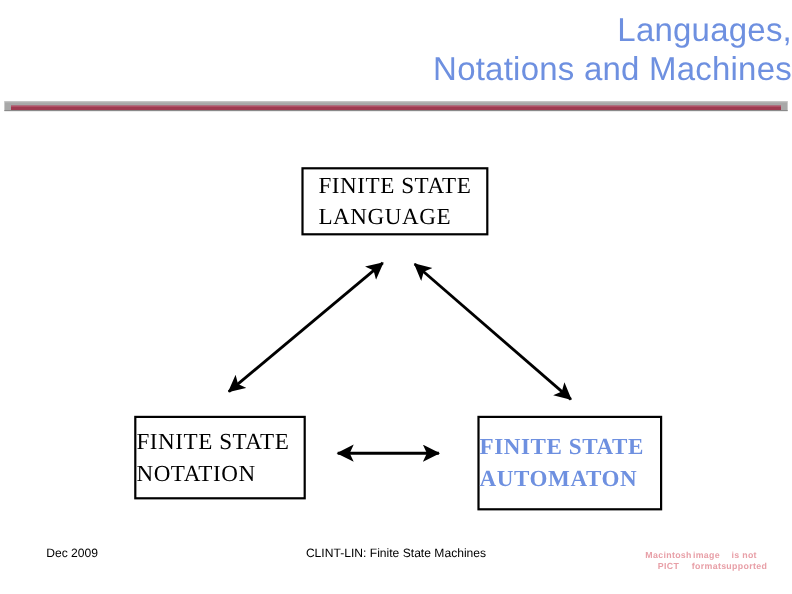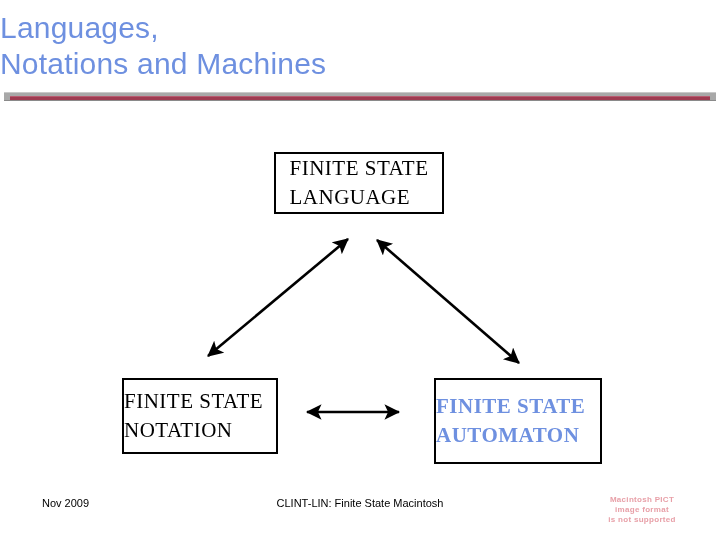--- a/index.html
+++ b/index.html
@@ -15,21 +15,21 @@
     font-family: "Liberation Sans", sans-serif;
     -webkit-font-smoothing: antialiased;
   }
 
   
   #slide-title {
     position: absolute;
     left: 0;
     top: 10px;
     width: 720px;
-    text-align: left;
+    text-align: right;
     color: #6E90E0;
     font-family: "Liberation Sans", sans-serif;
     font-size: 30px;
     line-height: 36px;
     letter-spacing: 0.2px;
     white-space: pre-line;
   }
 
   
   #title-divider {
@@ -138,21 +138,20 @@
   }
 
   
   #pict-placeholder {
     position: absolute;
     left: 592px;
     top: 491px;
     width: 100px;
     height: 38px;
     display: flex;
-    flex-direction: column;
     align-items: center;
     justify-content: center;
     color: #E8A0A8;
     font-family: "Liberation Sans", sans-serif;
     font-size: 8px;
     font-weight: bold;
     line-height: 10px;
     text-align: center;
     letter-spacing: 0.3px;
   }
@@ -192,21 +191,21 @@
 <div class="node-box" id="box-notation">
   <span class="node-label">FINITE STATE
 NOTATION</span>
 </div>
 
 <div class="node-box" id="box-automaton">
   <span class="node-label">FINITE STATE
 AUTOMATON</span>
 </div>
 
-<div class="footer-text" id="footer-date">Nov 2009</div>
-
-<div class="footer-text" id="footer-center">CLINT-LIN: Finite State Macintosh</div>
+<div class="footer-text" id="footer-date">Dec 2009</div>
+
+<div class="footer-text" id="footer-center">CLINT-LIN: Finite State Machines</div>
 
 <div id="pict-placeholder">
   <div>Macintosh PICT</div>
   <div>image format</div>
   <div>is not supported</div>
 </div>
 
 </body></html>

